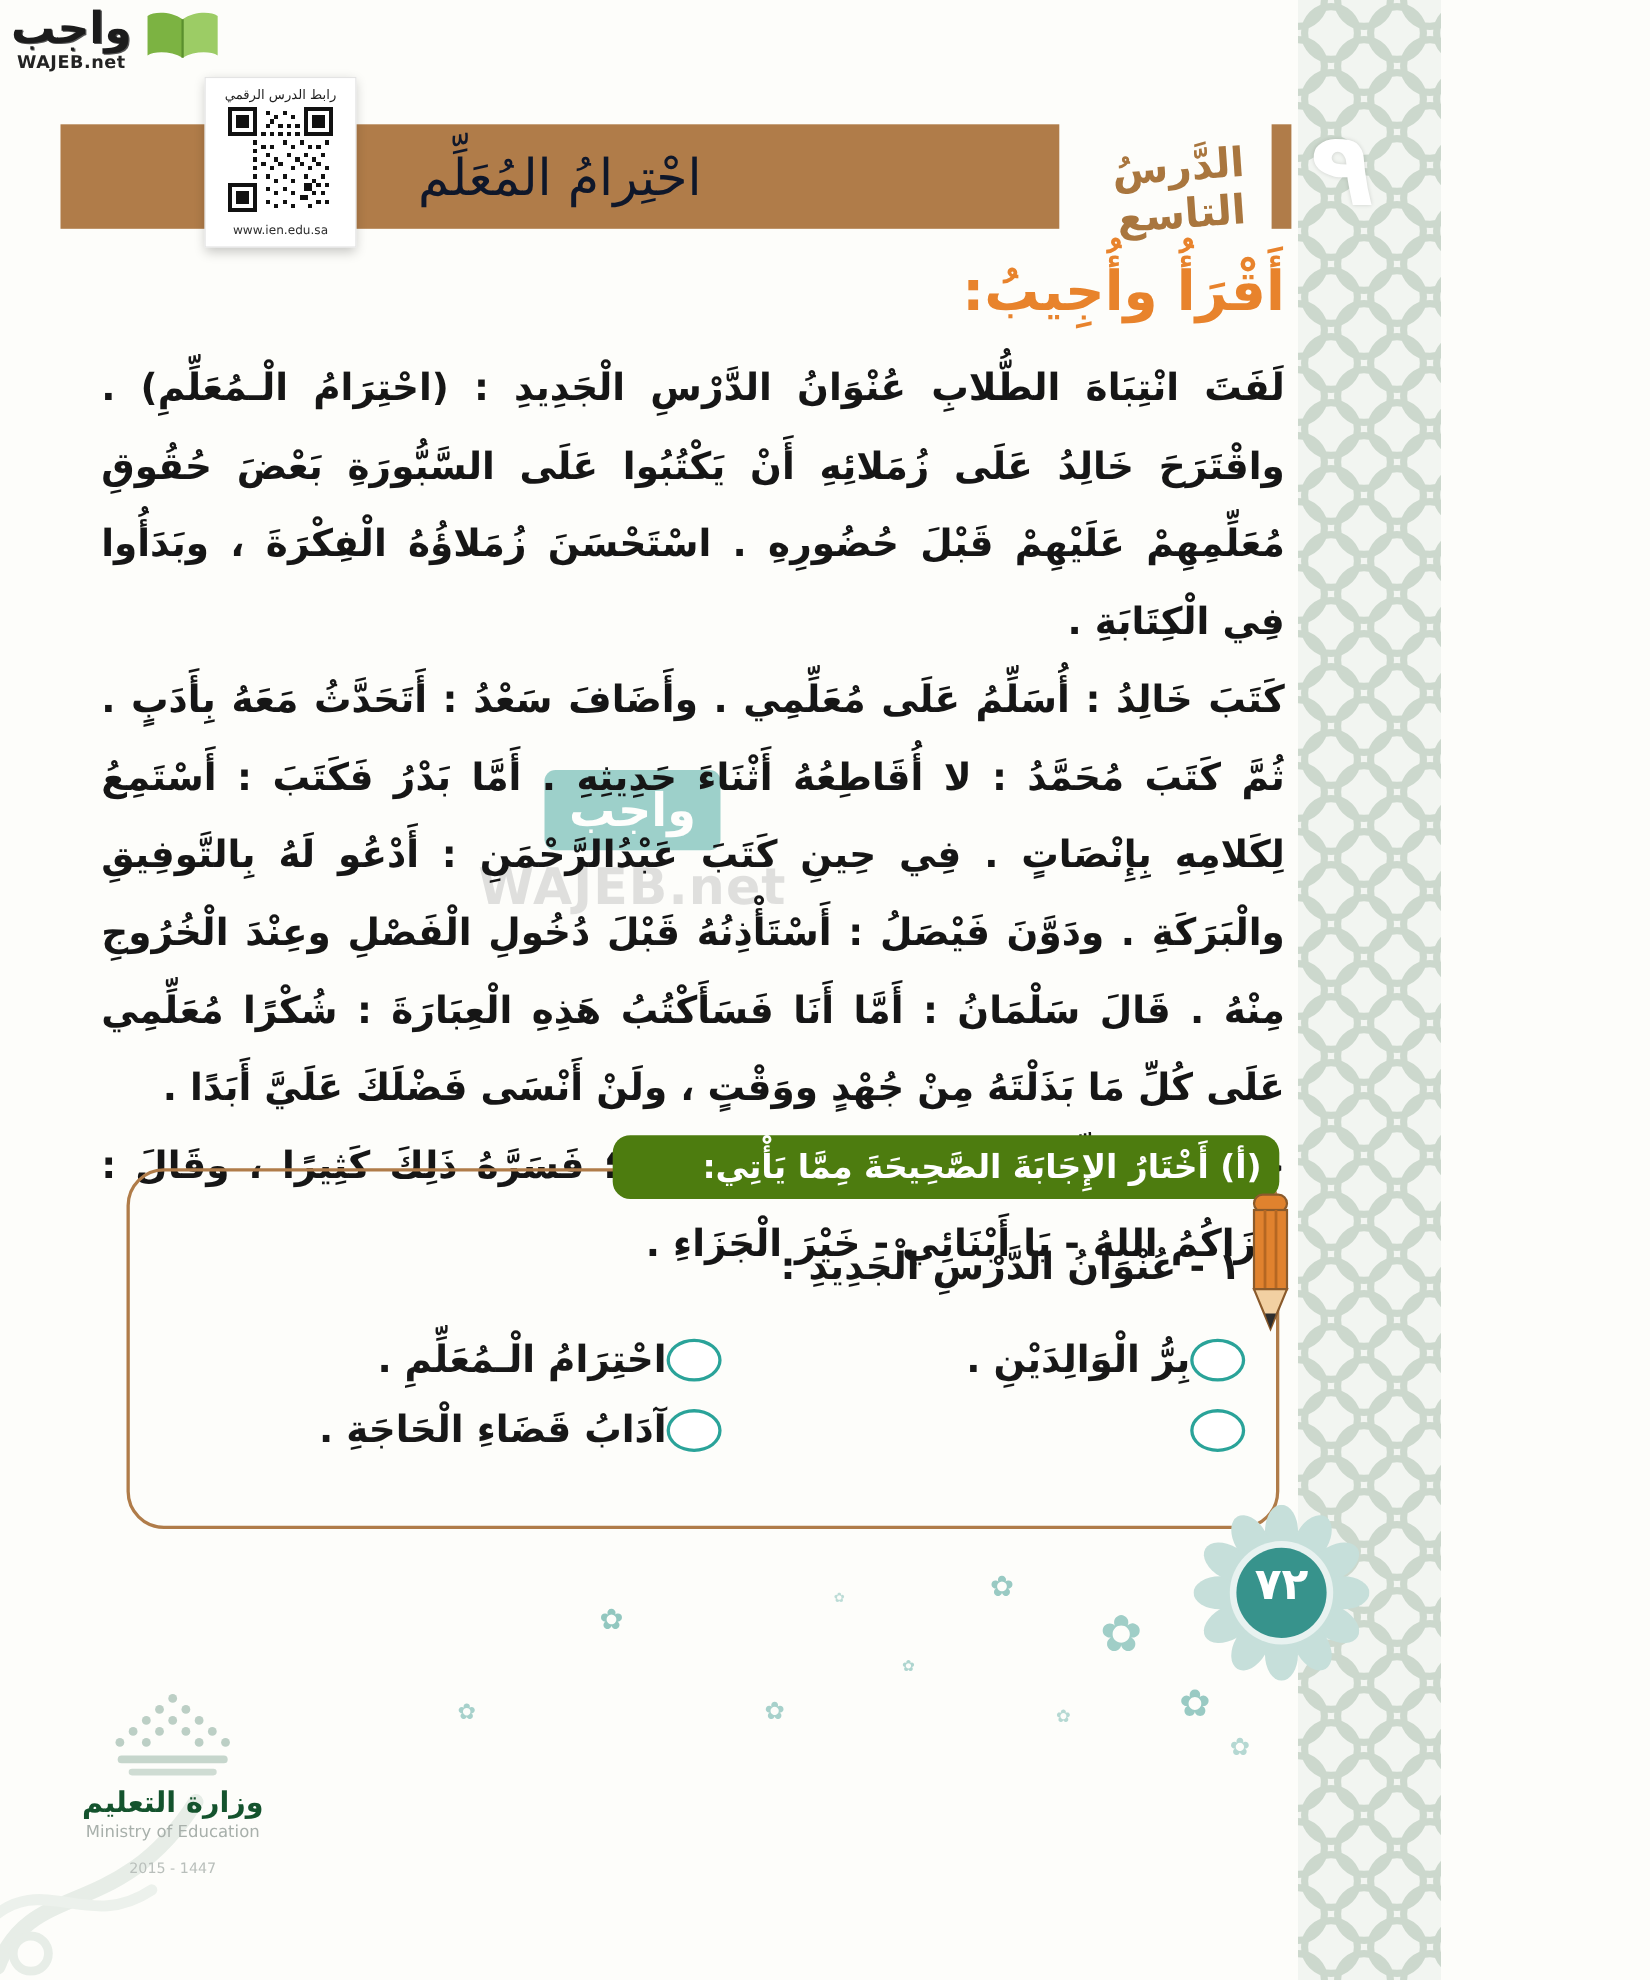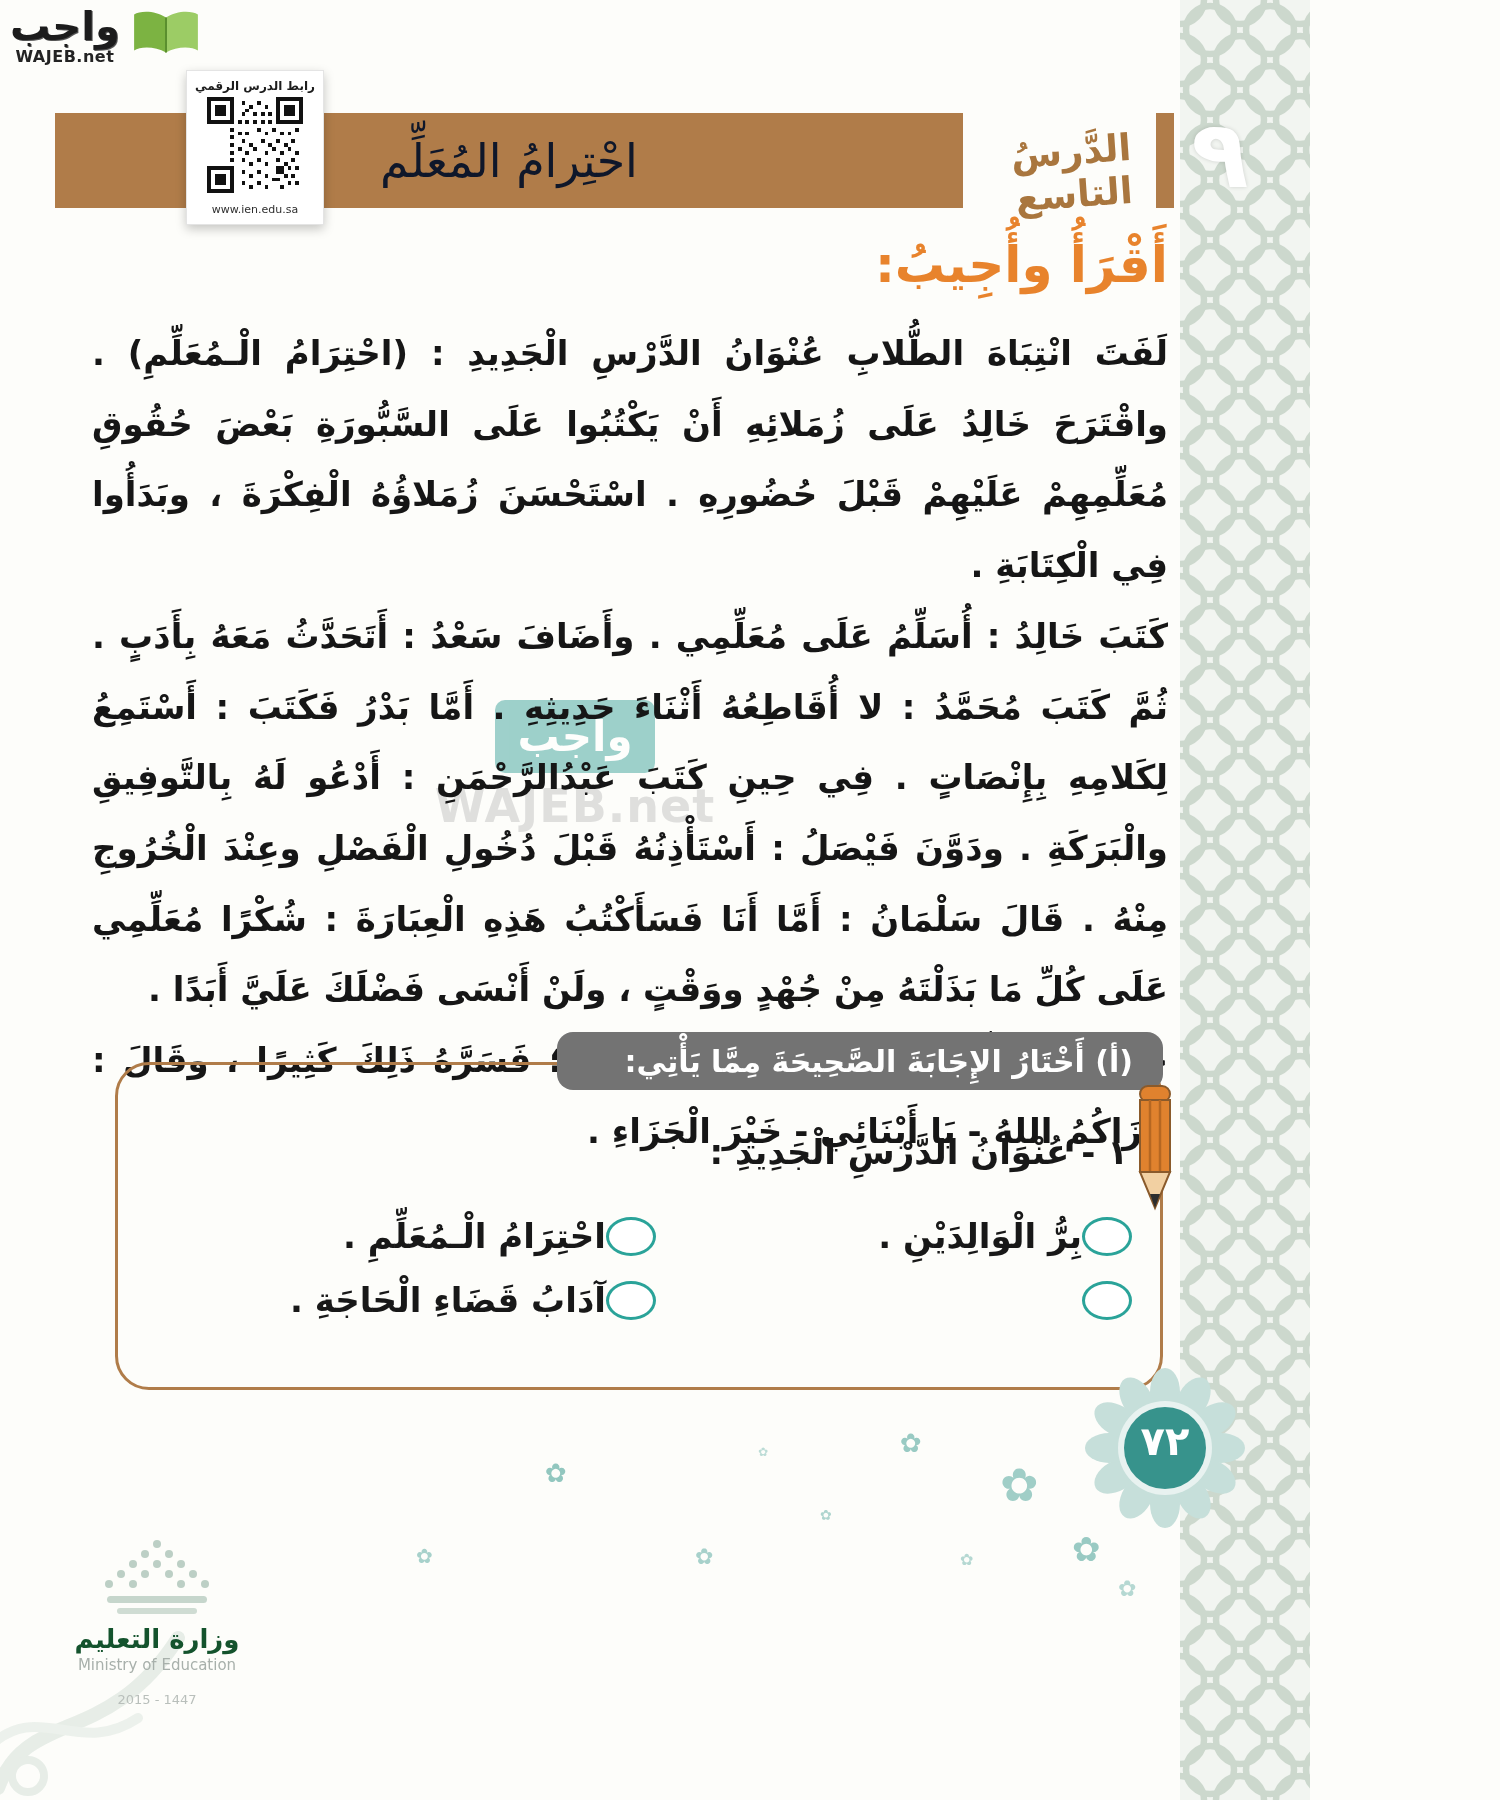--- a/index.html
+++ b/index.html
@@ -23,37 +23,37 @@
   .lesson-title{color:#0f172a;font-size:46px;font-weight:normal;direction:rtl}
   .lesson-label{position:absolute;left:970px;top:130px;width:205px;color:#a9763e;font-size:37px;
     font-weight:bold;direction:rtl;text-align:center;transform:rotate(-4deg);z-index:2}
   .lesson-notch{position:absolute;left:1156px;top:113px;width:18px;height:95px;background:#b07c49;z-index:2}
   .lesson-number{position:absolute;left:1182px;top:100px;width:76px;text-align:center;color:#fff;
     font-size:94px;font-weight:bold;z-index:3;text-shadow:0 0 4px rgba(0,0,0,.15)}
 
   
   .qr-card{position:absolute;left:186px;top:70px;width:124px;background:#fff;border:1px solid #e4e4e4;
     box-shadow:0 4px 10px rgba(0,0,0,.22);padding:8px 6px;text-align:center;z-index:5}
-  .qr-label{font-size:12px;font-weight:bold;color:#1d1d1d;direction:rtl}
+  .qr-label{font-size:12px;font-weight:normal;color:#1d1d1d;direction:rtl}
   .qr-url{font-size:11px;color:#2e2e2e;margin-top:2px}
 
   
   .content{position:absolute;left:92px;top:236px;width:1076px;direction:rtl;z-index:1}
   .section-heading{color:#e8832c;font-size:50px;font-weight:bold;margin:0 0 24px 0}
   .reading p{font-size:34px;font-weight:bold;color:#161616;line-height:2.08;text-align:justify;margin:0}
 
   
   .watermark{position:absolute;left:430px;top:700px;width:290px;text-align:center;opacity:.5;z-index:0}
   .wm-logo{display:inline-block;background:#3fa49c;color:#fff;font-size:42px;font-weight:bold;
     padding:12px 22px;border-radius:10px}
   .wm-site{font-size:46px;font-weight:bold;color:#c2c2c2;letter-spacing:1px;margin-top:6px}
 
   
-  .ex-header{position:absolute;left:557px;top:1032px;width:606px;height:58px;background:#737373;
-    border-radius:16px;color:#fff;display:flex;align-items:center;direction:rtl;padding:0 30px;
+  .ex-header{position:absolute;left:557px;top:1032px;width:606px;height:58px;background:#4d7c0f;
+    border-radius:16px;color:#fff;display:flex;align-items:center;direction:rtl;padding:0 16px;
     font-size:30px;font-weight:bold;z-index:3;box-sizing:border-box}
   .ex-box{position:absolute;left:115px;top:1062px;width:1048px;height:328px;border:3.5px solid #b07c49;
     border-radius:34px;z-index:1;box-sizing:border-box}
   .pencil{position:absolute;left:1126px;top:1082px;z-index:4}
   .q-line{position:absolute;right:372px;top:1132px;direction:rtl;font-size:34px;font-weight:bold;
     color:#181818;z-index:2;display:flex;gap:12px}
   .options{position:absolute;left:180px;top:1216px;width:952px;display:grid;
     grid-template-columns:1fr 1fr;row-gap:24px;direction:rtl;z-index:2}
   .option{display:flex;align-items:center;font-size:34px;font-weight:bold;color:#181818}
   .radio{width:44px;height:33px;border:3px solid #2aa399;border-radius:50%;background:#fff;flex:0 0 auto}

